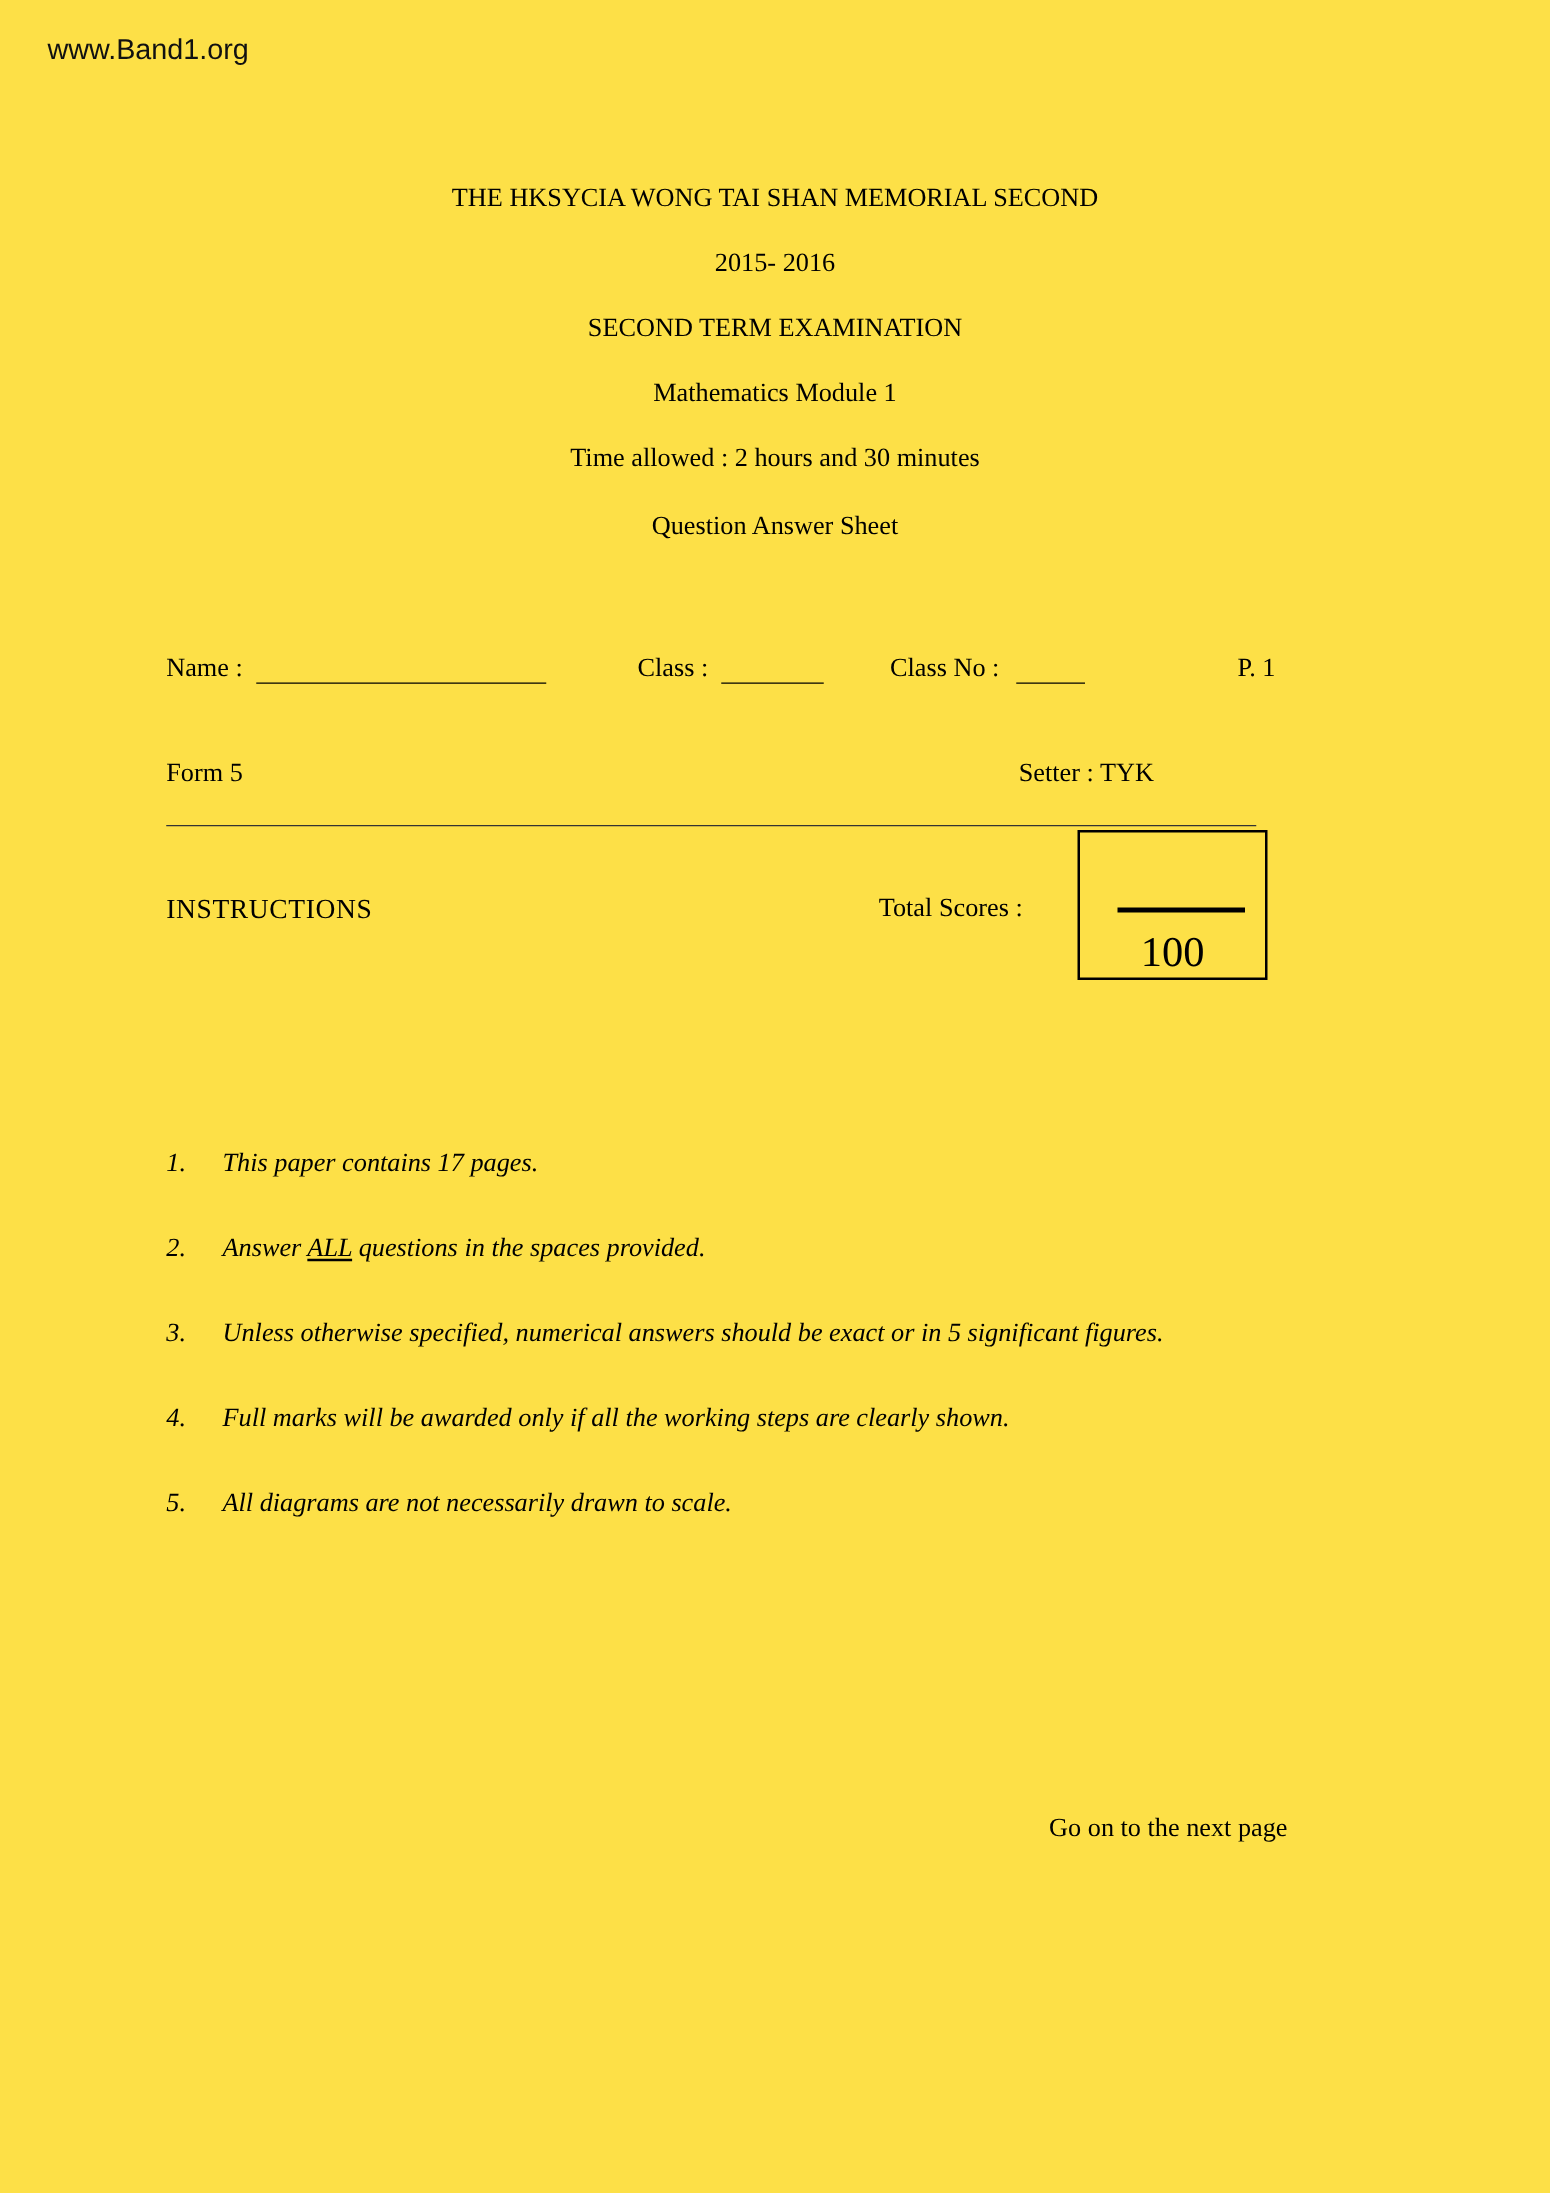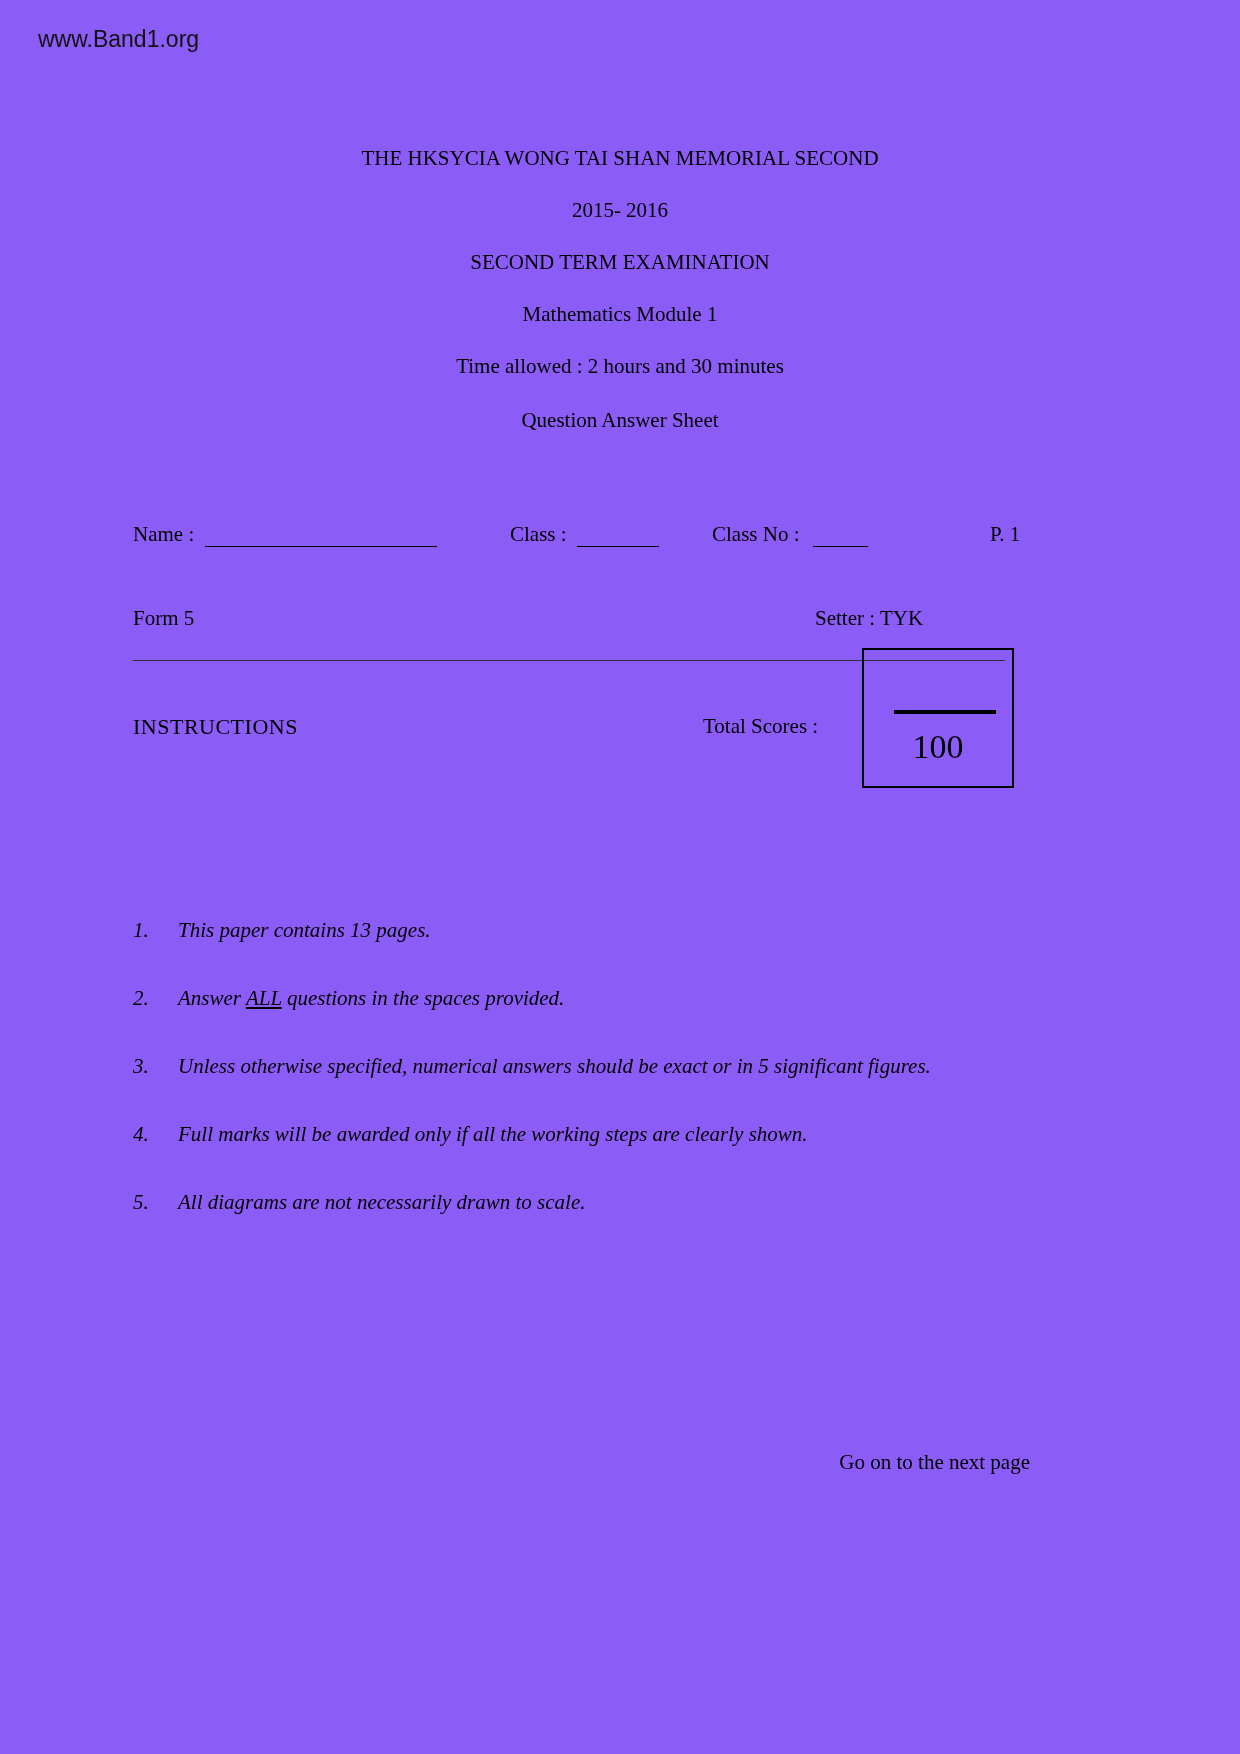--- a/index.html
+++ b/index.html
@@ -4,21 +4,21 @@
 <style>
   html, body {
     margin: 0;
     padding: 0;
     background: #ffffff;
   }
   .page {
     position: relative;
     width: 1240px;
     height: 1754px;
-    background: #8b5cf6;
+    background: #fde047;
     color: #000000;
     font-family: "Liberation Serif", serif;
     overflow: hidden;
   }
   .watermark {
     position: absolute;
     left: 38px;
     top: 26px;
     font-family: "Liberation Sans", sans-serif;
     font-size: 23px;
@@ -78,23 +78,23 @@
   .total-scores-label {
     position: absolute;
     left: 675px;
     top: 714px;
     font-size: 21px;
     margin-left: 28px;
   }
   .score-box {
     position: absolute;
     left: 862px;
-    top: 648px;
+    top: 664px;
     width: 152px;
-    height: 140px;
+    height: 120px;
     border: 2px solid #000;
     box-sizing: border-box;
   }
   .score-line {
     position: absolute;
     left: 30px;
     top: 60px;
     width: 102px;
     height: 4px;
     background: #000;
@@ -177,21 +177,21 @@
 
   <div class="score-box">
     <div class="score-line"></div>
     <div class="score-value">100</div>
   </div>
 
   <div class="instruction-list">
 
     <div class="instruction-item">
       <span class="num">1.</span>
-      <span class="txt">This paper contains 13 pages.</span>
+      <span class="txt">This paper contains 17 pages.</span>
     </div>
 
     <div class="instruction-item">
       <span class="num">2.</span>
       <span class="txt"><span>Answer </span><span class="underlined-word">ALL</span><span> questions in the spaces provided.</span></span>
     </div>
 
     <div class="instruction-item">
       <span class="num">3.</span>
       <span class="txt">Unless otherwise specified, numerical answers should be exact or in 5 significant figures.</span>

